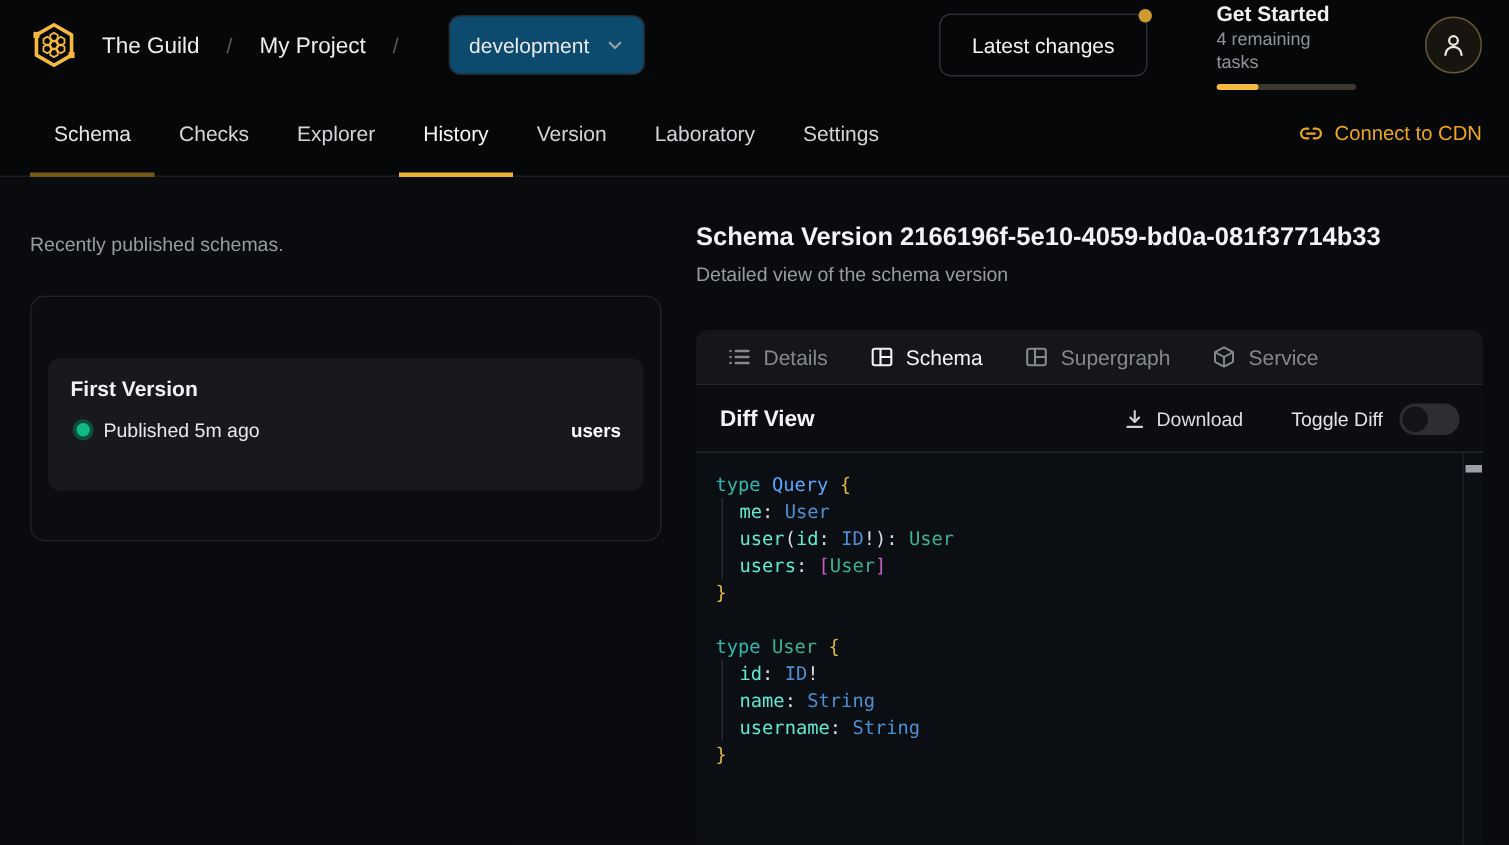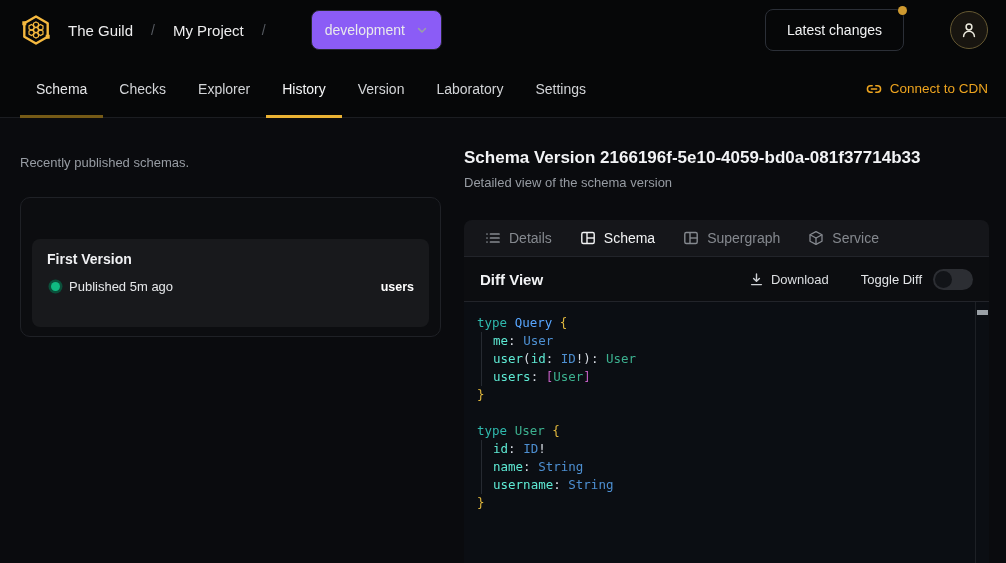--- a/index.html
+++ b/index.html
@@ -16,22 +16,22 @@
   .header {
     height:60px; background:#060708;
     display:flex; align-items:center;
     padding:0 18px 0 20px;
   }
   .logo { width:32px; height:32px; cursor:pointer; }
   .brand { margin-left:16px; font-size:15px; color:#ededee; cursor:pointer; }
   .crumb-sep { margin:0 18px; color:#565a61; font-size:14px; }
   .project { font-size:15px; color:#ededee; cursor:pointer; }
   .target-select {
-    margin-left:27px; height:40px; padding:0 13px;
-    background:#8b5cf6; border:1px solid #26282e; border-radius:8px;
+    margin-left:15px; height:40px; padding:0 13px;
+    background:#0c4a6e; border:1px solid #26282e; border-radius:8px;
     display:flex; align-items:center; gap:11px;
     font-size:14px; color:#e9eaec; cursor:pointer;
   }
   .hspacer { flex:1; }
   .latest-btn {
     position:relative; height:42px; padding:0 21px;
     background:transparent; border:1px solid #2b2f37; border-radius:8px;
     color:#f2f3f4; font-size:14px; font-family:inherit; cursor:pointer;
     display:flex; align-items:center;
   }
@@ -72,21 +72,21 @@
 
   
   .main { display:flex; padding-top:30px; }
   .col-left { width:464px; padding:0 23px 0 20px; flex:none; }
   .col-right { flex:1; padding-right:17px; min-width:0; }
   .panel-title { font-size:17px; font-weight:700; color:#f2f3f5; line-height:20px; }
   .panel-sub { font-size:13px; color:#979ca3; margin-top:7px; line-height:16px; }
 
   
   .versions-card {
-    margin-top:26px; height:140px;
+    margin-top:26px; height:164px;
     background:#0c0d10; border:1px solid #1f2126; border-radius:10px;
     padding:41px 11px 11px 11px;
   }
   .version-item {
     height:88px; background:#18191c; border-radius:8px;
     padding:12px 15px; cursor:pointer;
   }
   .vi-name { font-size:14px; font-weight:600; color:#f0f1f3; line-height:17px; }
   .vi-author { font-size:12px; color:#85898f; margin-top:3px; line-height:15px; }
   .vi-row { margin-top:11px; display:flex; align-items:center; }
@@ -187,20 +187,27 @@
       <svg width="12" height="12" viewBox="0 0 12 12" fill="none">
         <polyline points="2.5,4.5 6,8 9.5,4.5" stroke="#9aa0a6" stroke-width="1.5" stroke-linecap="round" stroke-linejoin="round"></polyline>
       </svg>
     </span>
   </div>
   <div class="hspacer"></div>
   <button class="latest-btn">
     <span>Latest changes</span>
     <span class="latest-dot"></span>
   </button>
+  <div class="get-started">
+    <div class="gs-title">Get Started</div>
+    <div class="gs-sub">4 remaining tasks</div>
+    <div class="gs-bar">
+      <div class="gs-fill" id="gs-fill" style="width: 30%;"></div>
+    </div>
+  </div>
   <div class="avatar">
     <span>
       <svg width="18" height="18" viewBox="0 0 18 18" fill="none" stroke="#eceade" stroke-width="1.5" stroke-linecap="round">
         <circle cx="9" cy="6" r="2.9"></circle>
         <path d="M3.6 15.6 a5.4 5.4 0 0 1 10.8 0"></path>
       </svg>
     </span>
   </div>
 </div>
 

